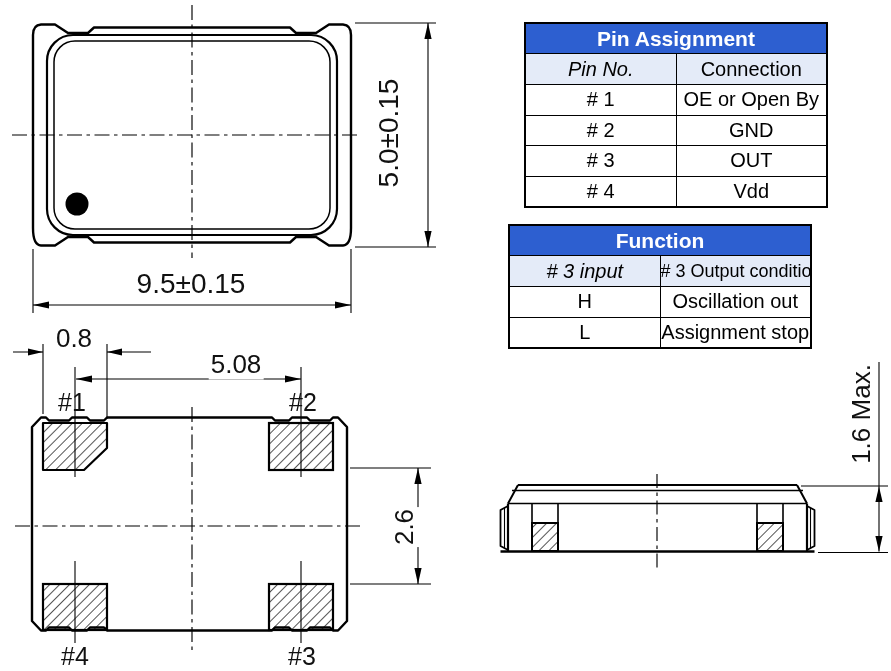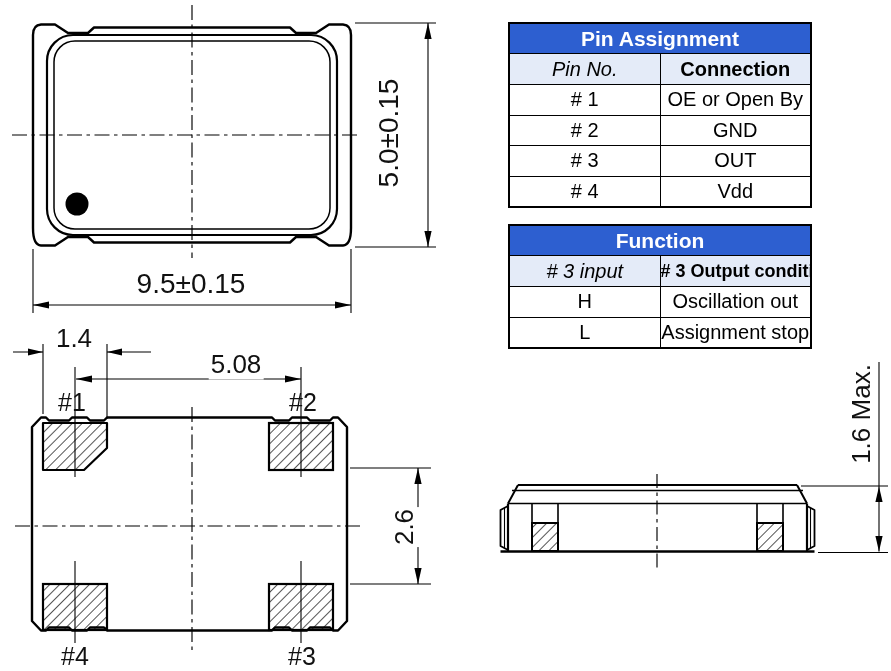--- a/index.html
+++ b/index.html
@@ -31,25 +31,25 @@
   table.spec td,table.spec th{
     border:1.5px solid #000;text-align:center;vertical-align:middle;
     padding:0;overflow:hidden;white-space:nowrap;
   }
   table.spec th.title{
     background:var(--table-header-bg);color:var(--table-header-text);
     font-weight:bold;font-size:21px;height:29px;
   }
   table.spec td.subhead{background:var(--table-subheader-bg);height:30px;}
   table.spec td.cell{background:#ffffff;height:29.5px;}
-  #pin-table{left:508px;top:22px;}
+  #pin-table{left:524px;top:22px;}
   #function-table{left:508px;top:224px;padding-left:35px;}
   #function-table td.subhead.cond{font-size:18px;}
   .col-narrow{width:117px;font-style:italic;}
-  .col-wide{width:187px;font-weight:bold;}
+  .col-wide{width:187px;}
 </style>
 </head>
 <body>
 
 <div id="stage">
 
   <svg id="drawing-svg" width="891" height="671" viewBox="0 0 891 671">
     <defs>
       <pattern id="hatch" width="7" height="7" patternUnits="userSpaceOnUse" patternTransform="rotate(45)">
         <line x1="0" y1="0" x2="0" y2="7" stroke="#000" stroke-width="1.35"></line>
@@ -118,21 +118,21 @@
 
       <path stroke-width="1.1" d="M 801 486 L 888 486 M 818 552.5 L 888 552.5"></path>
       <path stroke-width="1.1" d="M 879 362 L 879 551.5"></path>
       <polygon fill="#000" stroke="none" points="879,486.5 875.4,502 882.6,502"></polygon>
       <polygon fill="#000" stroke="none" points="879,551.5 875.4,536 882.6,536"></polygon>
     </g>
   </svg>
 
   <div class="dim-label" style="left:191px;top:284px;">9.5±0.15</div>
   <div class="dim-label rot" style="left:389px;top:133px;">5.0±0.15</div>
-  <div class="dim-label small" style="left:74px;top:338px;">1.4</div>
+  <div class="dim-label small" style="left:74px;top:338px;">0.8</div>
   <div class="dim-label small" style="left:188px;top:364px;margin-left:48px;">5.08</div>
   <div class="dim-label small rot" style="left:404px;top:527px;">2.6</div>
   <div class="dim-label small rot" style="left:861px;top:414px;">1.6 Max.</div>
 
   <div class="pad-label" style="left:72px;top:402px;">#1</div>
   <div class="pad-label" style="left:303px;top:402px;">#2</div>
   <div class="pad-label" style="left:302px;top:656px;">#3</div>
   <div class="pad-label" style="left:75px;top:656px;">#4</div>
 
   <table id="pin-table" class="spec">

